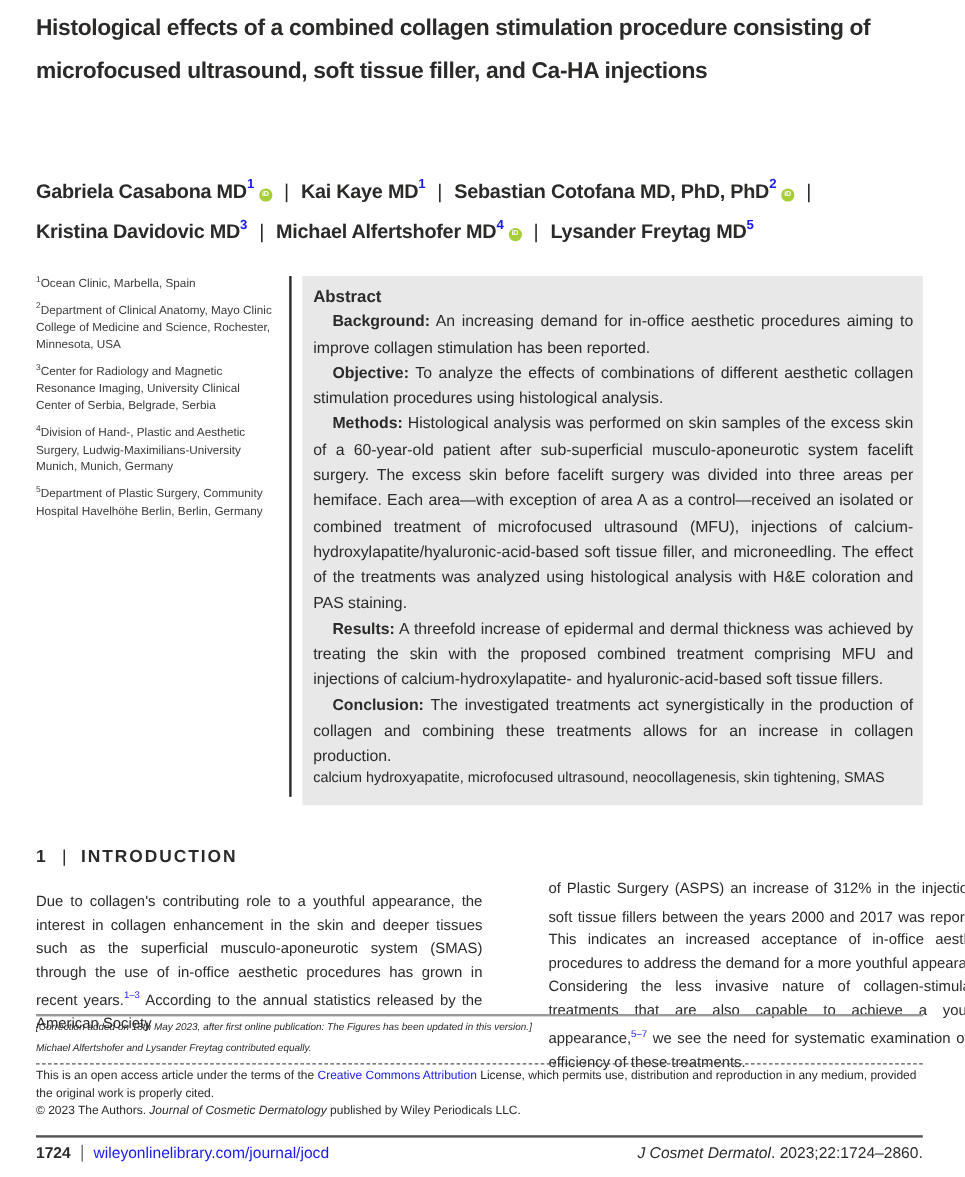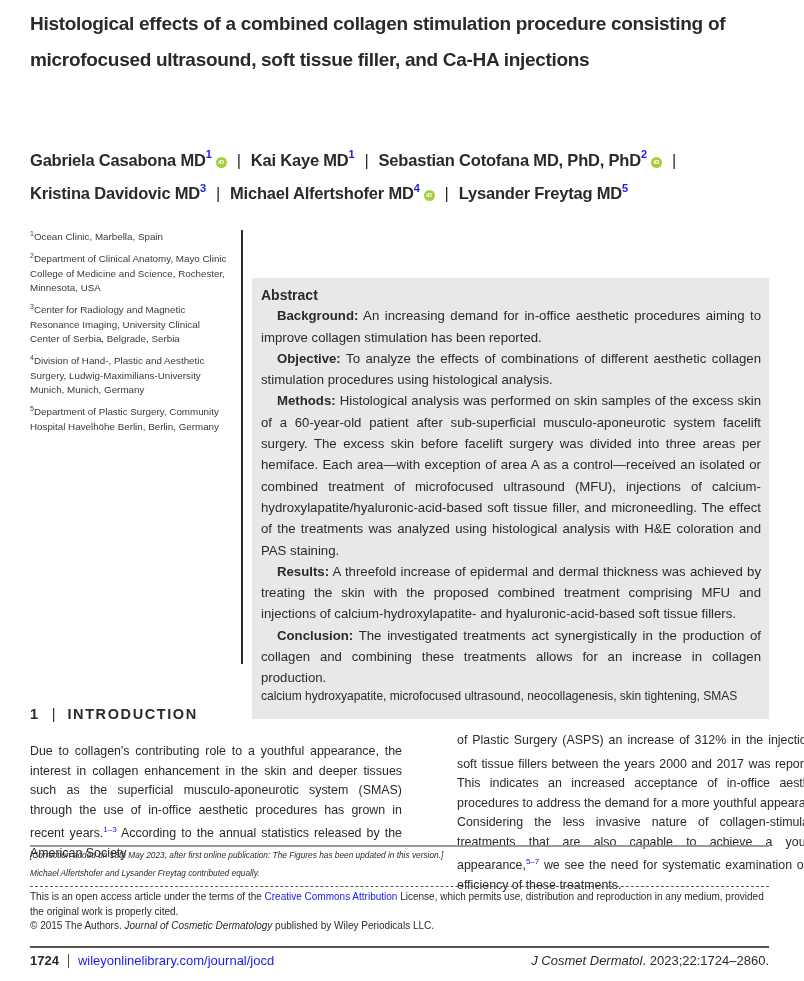--- a/index.html
+++ b/index.html
@@ -34,21 +34,21 @@
   .corr { margin-top: 18px; }
   .corr-head { font-weight: bold; }
   .link { color: #1a1aee; }
   .vline {
     position: absolute; left: 241px; top: 230px; width: 1.5px; height: 434px;
     background: #2b2a29;
   }
   .abstract {
     position: absolute; left: 252px; top: 230px; width: 500px; height: 420px;
     background: #e8e8e8; padding: 7px 8px 14px 9px;
-    font-size: 13.2px; line-height: 21.3px; color: #2b2a29; margin-top: 48px;
+    font-size: 13.2px; line-height: 21.3px; color: #2b2a29;
   }
   .abs-head { font-weight: bold; font-size: 14px; margin-bottom: -1px; }
   .abs-par { text-align: justify; }
   .abs-par b { font-weight: bold; padding-left: 16px; }
   .kw-head {
     margin-top: 20px; font-size: 9.5px; font-weight: bold; letter-spacing: 2.4px;
     line-height: 14px;
   }
   .kw { font-size: 12px; line-height: 15px; }
   .section-head {
@@ -118,20 +118,20 @@
 </div>
 
 <div class="rule-solid"></div>
 <div class="notes">
   <div class="note">[Correction added on 18th May 2023, after first online publication: The Figures has been updated in this version.]</div>
   <div class="note">Michael Alfertshofer and Lysander Freytag contributed equally.</div>
 </div>
 <div class="rule-dash"></div>
 <div class="license">
   <span>This is an open access article under the terms of the </span><span class="link">Creative Commons Attribution</span><span> License, which permits use, distribution and reproduction in any medium, provided the original work is properly cited.</span><br>
-  <span>© 2015 The Authors. </span><i>Journal of Cosmetic Dermatology</i><span> published by Wiley Periodicals LLC.</span>
+  <span>© 2023 The Authors. </span><i>Journal of Cosmetic Dermatology</i><span> published by Wiley Periodicals LLC.</span>
 </div>
 
 <div class="rule-foot"></div>
 <div class="footer">
   <span class="pg">1724</span><span class="vbar"></span><span class="link">wileyonlinelibrary.com/journal/jocd</span>
   <span class="right"><i>J Cosmet Dermatol</i><span>. 2023;22:1724–2860.</span></span>
 </div>
 
 </body></html>

